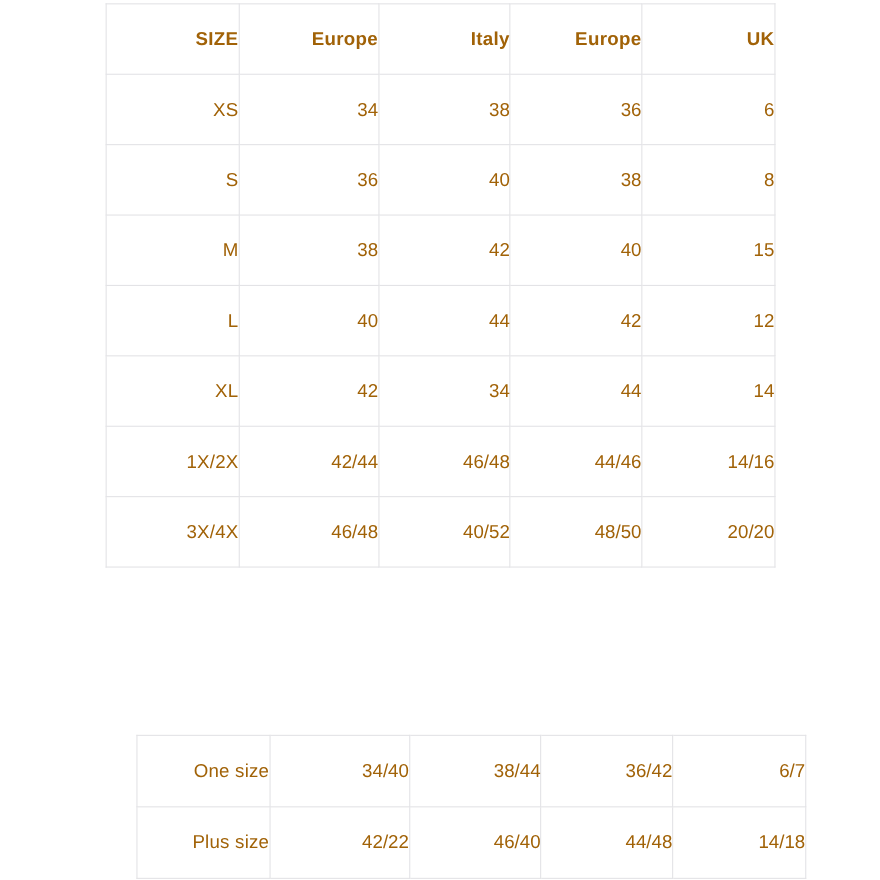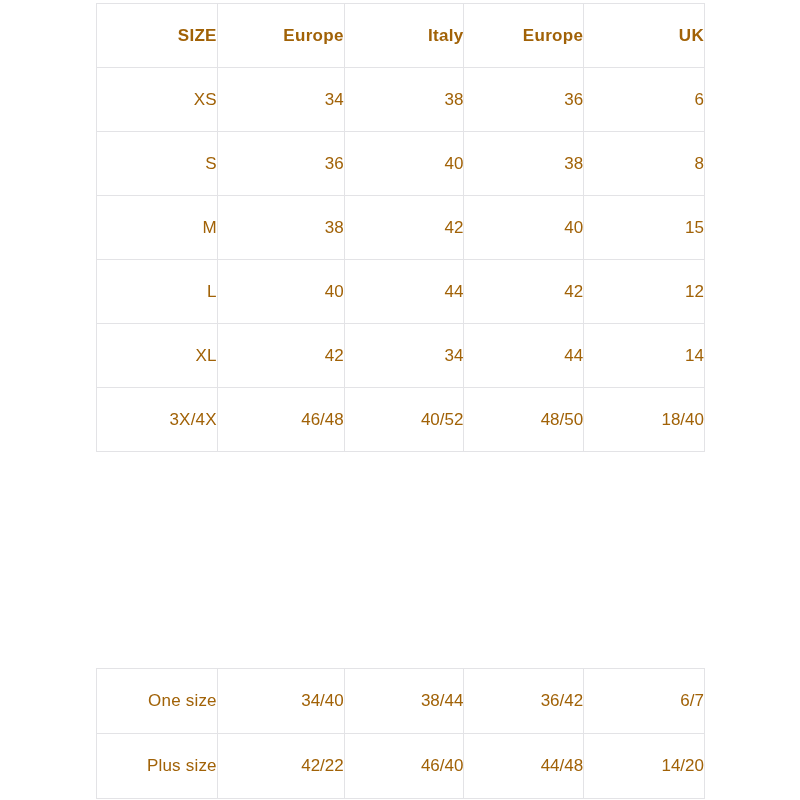--- a/index.html
+++ b/index.html
@@ -19,21 +19,21 @@
     overflow: hidden;
   }
   table.size-table {
     border-collapse: collapse;
     table-layout: fixed;
     position: absolute;
     left: 96px;
     width: 609px;
   }
   table.size-table.main { top: 3px; }
-  table.size-table.extra { top: 668px; }
+  table.size-table.extra { top: 668px; margin-left: 28px; }
 
   table.size-table col.c0 { width: 117px; }
   table.size-table col.c1 { width: 123px; }
   table.size-table col.c2 { width: 116px; }
   table.size-table col.c3 { width: 116px; }
   table.size-table col.c4 { width: 117px; }
 
   table.size-table td,
   table.size-table th {
     border: 1px solid #e3e3e6;
@@ -110,25 +110,32 @@
         <td>12</td>
       </tr>
       <tr>
         <td class="rowhead">XL</td>
         <td>42</td>
         <td>34</td>
         <td>44</td>
         <td>14</td>
       </tr>
       <tr>
+        <td class="rowhead">1X/2X</td>
+        <td>42/44</td>
+        <td>46/48</td>
+        <td>44/46</td>
+        <td>14/16</td>
+      </tr>
+      <tr>
         <td class="rowhead">3X/4X</td>
         <td>46/48</td>
         <td>40/52</td>
         <td>48/50</td>
-        <td>18/40</td>
+        <td>20/20</td>
       </tr>
     </tbody>
   </table>
 
   <table class="size-table extra">
     <colgroup>
       <col class="c0">
         <col class="c1">
         <col class="c2">
         <col class="c3">
@@ -140,18 +147,18 @@
         <td>34/40</td>
         <td>38/44</td>
         <td>36/42</td>
         <td>6/7</td>
       </tr>
       <tr>
         <td class="rowhead">Plus size</td>
         <td>42/22</td>
         <td>46/40</td>
         <td>44/48</td>
-        <td>14/20</td>
+        <td>14/18</td>
       </tr>
     </tbody>
   </table>
 
 </div>
 
 </body></html>

